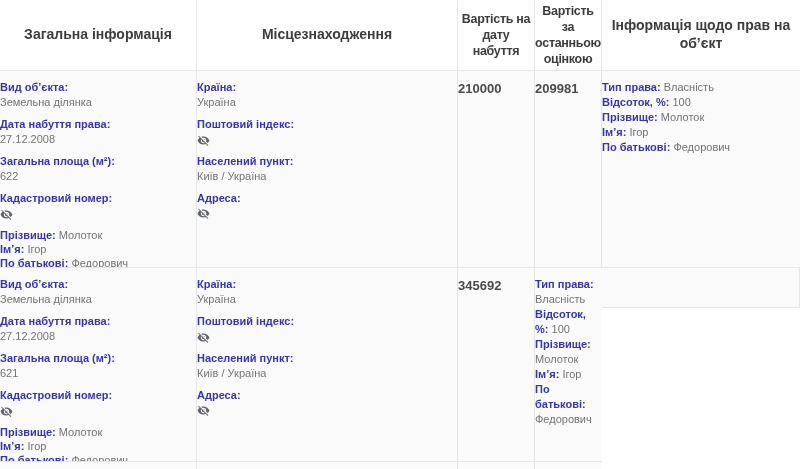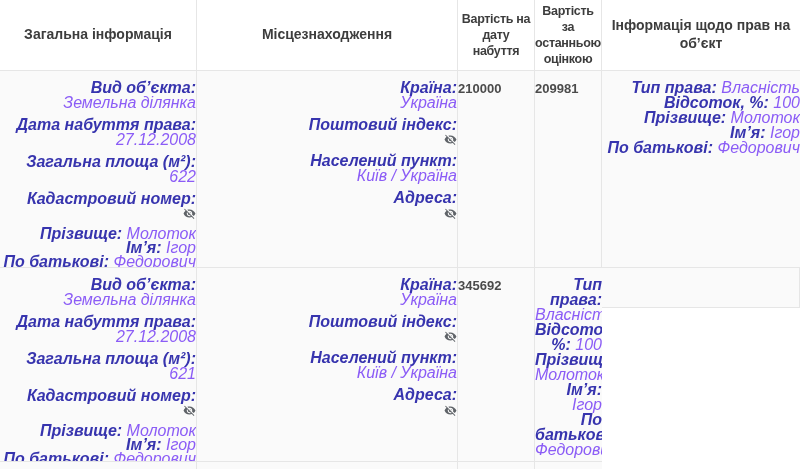--- a/index.html
+++ b/index.html
@@ -21,24 +21,24 @@
   .r3 { height:40px; }
   .head {
     background:#ffffff;
     display:flex; align-items:center; justify-content:center;
     text-align:center; font-weight:700; font-size:14px; color:#3d3d3d;
     line-height:1.28; padding:0 5px;
   }
   .head.narrow { font-size:12.5px; letter-spacing:-0.3px; padding:0 2px; }
   .body { background:#fafafa; }
   .txt {
-    padding-top:9px; text-align:right; font-style:italic; font-size:16px;
+    padding-top:9px; text-align:left; font-size:11px;
   }
   .label { font-weight:700; color:#3734ae; }
-  .value { color:#8b5cf6; }
+  .value { color:#737373; }
   .line  { line-height:15px; }
   .group { margin-bottom:7px; }
   .iconline { line-height:14px; }
   .nline { line-height:14px; }
   .eye { width:13px; height:13px; fill:#5f6368; vertical-align:middle; }
   .num {
     padding:10px 8px 0 0; 
     font-weight:700; font-size:13px; color:#4b4b4b; font-style:normal;
   }
 </style>

